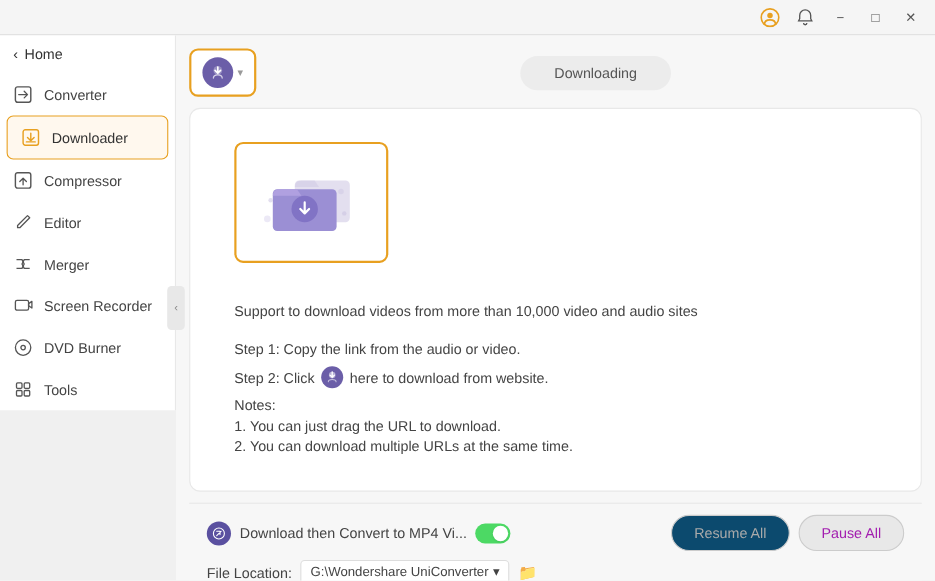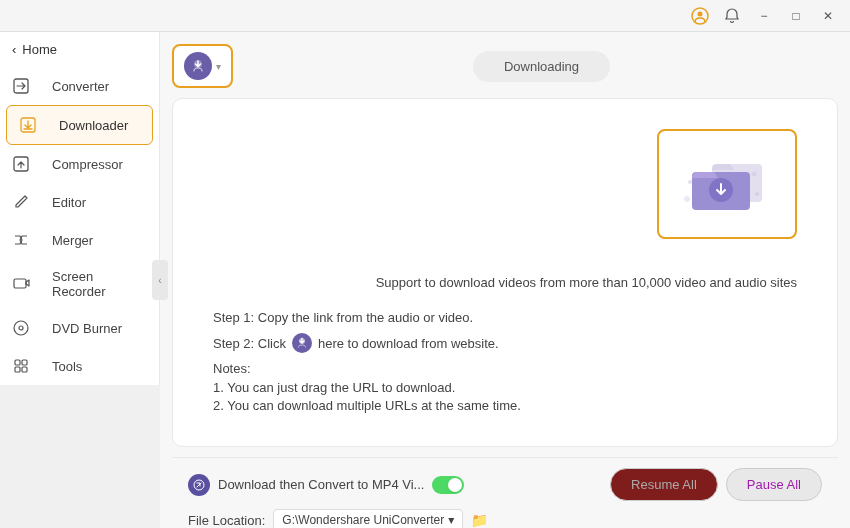--- a/index.html
+++ b/index.html
@@ -10,21 +10,21 @@
     .titlebar-controls { display: flex; align-items: center; gap: 4px; }
     .titlebar-icon { width: 28px; height: 28px; border-radius: 50%; display: flex; align-items: center; justify-content: center; font-size: 13px; cursor: pointer; color: #555; }
     .titlebar-btn { width: 28px; height: 28px; display: flex; align-items: center; justify-content: center; font-size: 12px; cursor: pointer; color: #555; border-radius: 4px; }
 
     
     .app-body { display: flex; flex: 1; overflow: hidden; }
 
     
     .sidebar { width: 160px; background: #fff; border-right: 1px solid #e8e8e8; display: flex; flex-direction: column; padding-top: 0; }
     .sidebar-back { display: flex; align-items: center; gap: 6px; padding: 10px 12px; color: #333; font-size: 13px; cursor: pointer; }
-    .sidebar-item { display: flex; align-items: center; gap: 22px; padding: 10px 12px; color: #444; font-size: 13px; cursor: pointer; border-radius: 0; }
+    .sidebar-item { display: flex; align-items: center; gap: 10px; padding: 10px 12px; color: #444; font-size: 13px; cursor: pointer; border-radius: 0; }
     .sidebar-item.active { background: #fff8ee; border: 1.5px solid #e8a020; border-radius: 6px; margin: 0 6px; color: #333; }
     .sidebar-item .icon { width: 18px; height: 18px; display: flex; align-items: center; justify-content: center; }
     .sidebar-collapse-btn { width: 16px; height: 40px; background: #e8e8e8; position: absolute; right: -8px; top: 50%; transform: translateY(-50%); border-radius: 4px; display: flex; align-items: center; justify-content: center; cursor: pointer; font-size: 10px; color: #888; }
     .sidebar-wrapper { position: relative; }
 
     
     .main-content { flex: 1; background: #f7f7f7; display: flex; flex-direction: column; padding: 12px; gap: 10px; }
 
     
     .toolbar { display: flex; align-items: center; gap: 12px; }
@@ -36,21 +36,21 @@
     .tabs { display: flex; background: #ececec; border-radius: 20px; padding: 3px; margin: 0 auto; }
     .tab { padding: 5px 28px; border-radius: 16px; font-size: 13px; color: #555; cursor: pointer; }
     .tab.active { background: #fff; color: #333; font-weight: 500; box-shadow: 0 1px 3px rgba(0,0,0,0.1); }
 
     
     .speed-toggle { display: flex; align-items: center; gap: 8px; margin-left: auto; font-size: 13px; color: #333; }
     .toggle { width: 36px; height: 20px; background: #4cd964; border-radius: 10px; position: relative; cursor: pointer; }
     .toggle-knob { width: 16px; height: 16px; background: white; border-radius: 50%; position: absolute; top: 2px; right: 2px; box-shadow: 0 1px 2px rgba(0,0,0,0.2); }
 
     
-    .content-area { flex: 1; background: #fff; border-radius: 10px; border: 1px solid #e8e8e8; display: flex; flex-direction: column; align-items: flex-end; justify-content: flex-start; padding: 30px 40px 30px; }
+    .content-area { flex: 1; background: #fff; border-radius: 10px; border: 1px solid #e8e8e8; display: flex; flex-direction: column; align-items: flex-start; justify-content: flex-start; padding: 30px 40px 30px; }
 
     
     .folder-area { display: flex; flex-direction: column; align-items: center; margin-bottom: 20px; }
     .folder-icon-wrap { width: 140px; height: 110px; border: 2px solid #e8a020; border-radius: 8px; display: flex; align-items: center; justify-content: center; background: transparent; margin-bottom: 16px; }
     .folder-svg { width: 90px; height: 80px; }
 
     .support-text { font-size: 13px; color: #444; margin-bottom: 20px; text-align: center; }
 
     .instructions { width: 100%; text-align: left; }
     .step { font-size: 13px; color: #444; margin-bottom: 8px; display: flex; align-items: center; gap: 6px; }
@@ -64,21 +64,21 @@
     .bottom-row { display: flex; gap: 10px; }
     .convert-toggle-row { display: flex; align-items: center; gap: 8px; font-size: 13px; color: #444; }
     .convert-icon { width: 22px; height: 22px; background: #5a50a0; border-radius: 50%; display: flex; align-items: center; justify-content: center; color: white; font-size: 10px; }
     .small-toggle { width: 32px; height: 18px; background: #4cd964; border-radius: 9px; position: relative; cursor: pointer; flex-shrink: 0; }
     .small-toggle-knob { width: 14px; height: 14px; background: white; border-radius: 50%; position: absolute; top: 2px; right: 2px; box-shadow: 0 1px 2px rgba(0,0,0,0.1); }
     .file-location-row { display: flex; align-items: center; gap: 8px; font-size: 13px; color: #444; }
     .file-path { border: 1px solid #ddd; border-radius: 4px; padding: 3px 8px; font-size: 12px; color: #444; background: #fff; display: flex; align-items: center; gap: 4px; }
     .folder-open-icon { font-size: 14px; color: #888; cursor: pointer; }
 
     .action-btns { display: flex; gap: 8px; margin-left: auto; }
-    .btn-resume { padding: 0 20px; border-radius: 20px; border: 1px solid #ccc; background: #7f1d1d; color: #aaa; font-size: 13px; cursor: pointer; }
+    .btn-resume { padding: 0 20px; border-radius: 20px; border: 1px solid #ccc; background: #0c4a6e; color: #aaa; font-size: 13px; cursor: pointer; }
     .btn-pause { padding: 8px 20px; border-radius: 20px; border: 1px solid #ccc; background: #e8e8e8; color: #a21caf; font-size: 13px; cursor: pointer; }
 
     
     svg { fill: none; }
   </style>
 </head>
 <body>
 
 <div class="titlebar">
   <div class="titlebar-controls">

